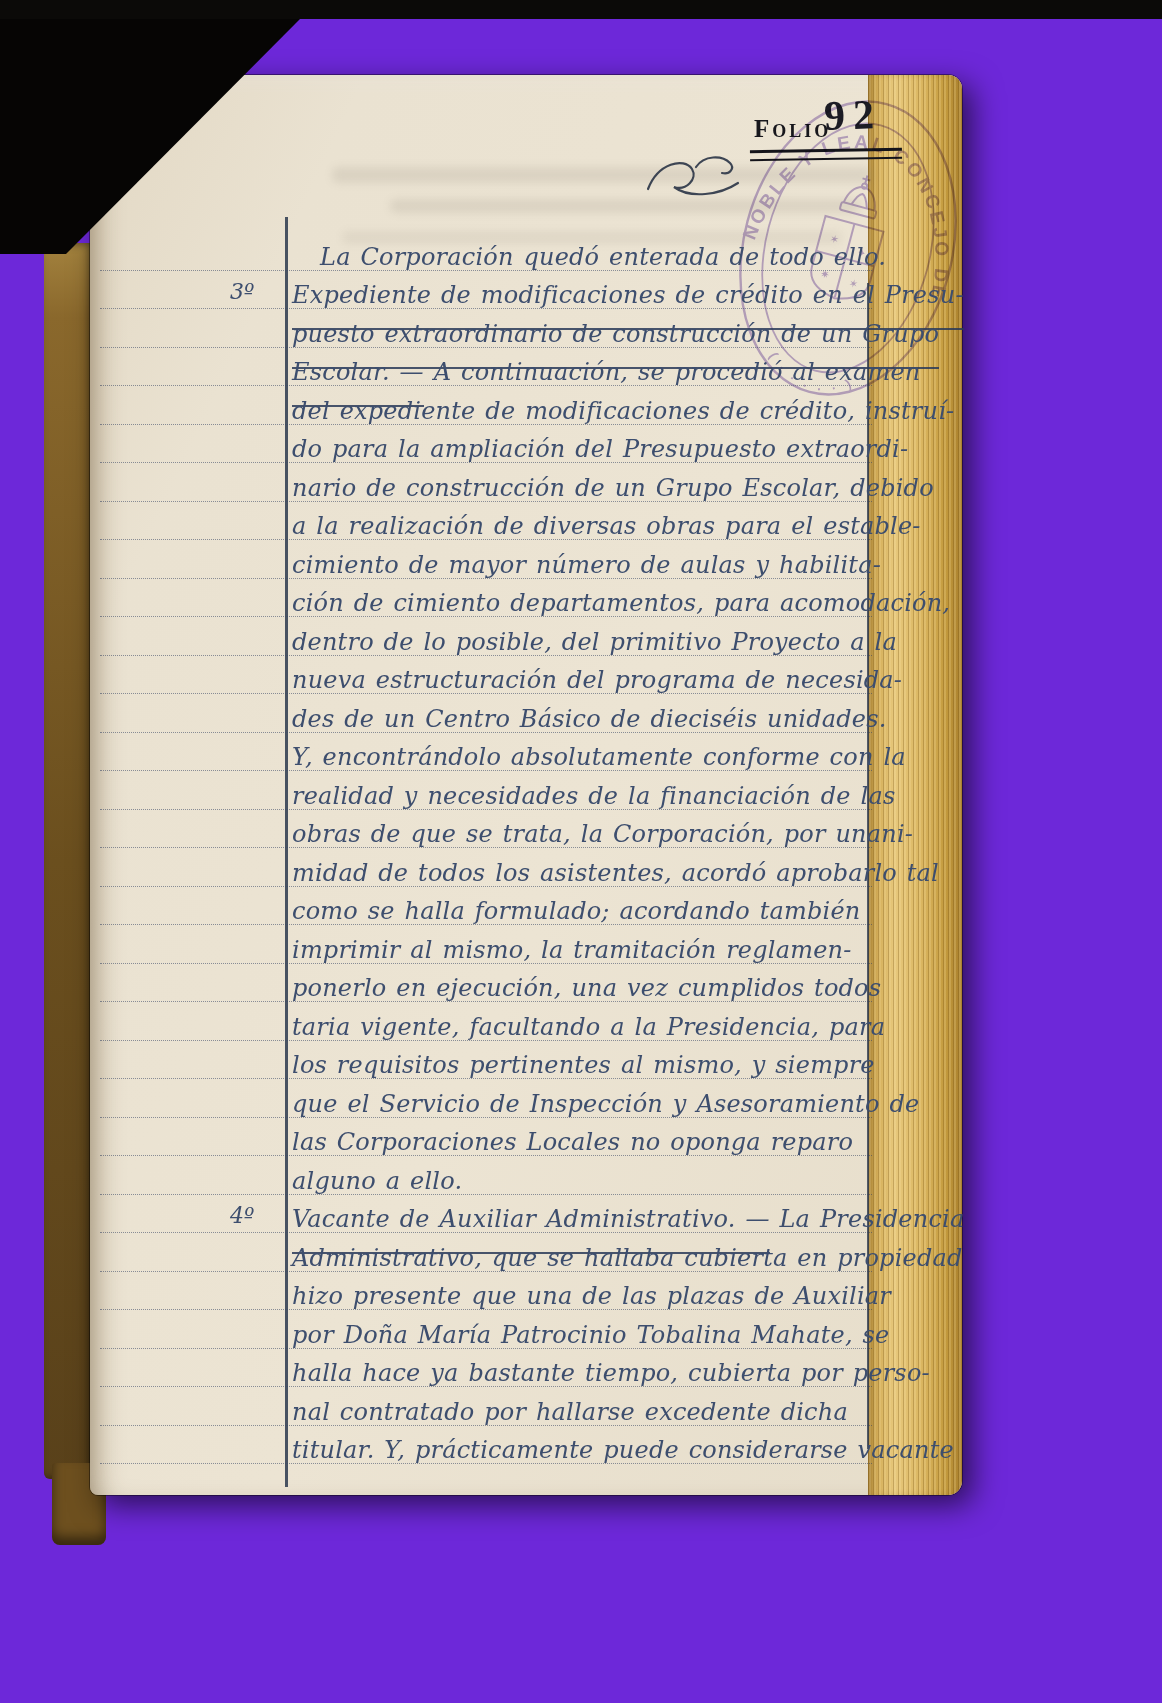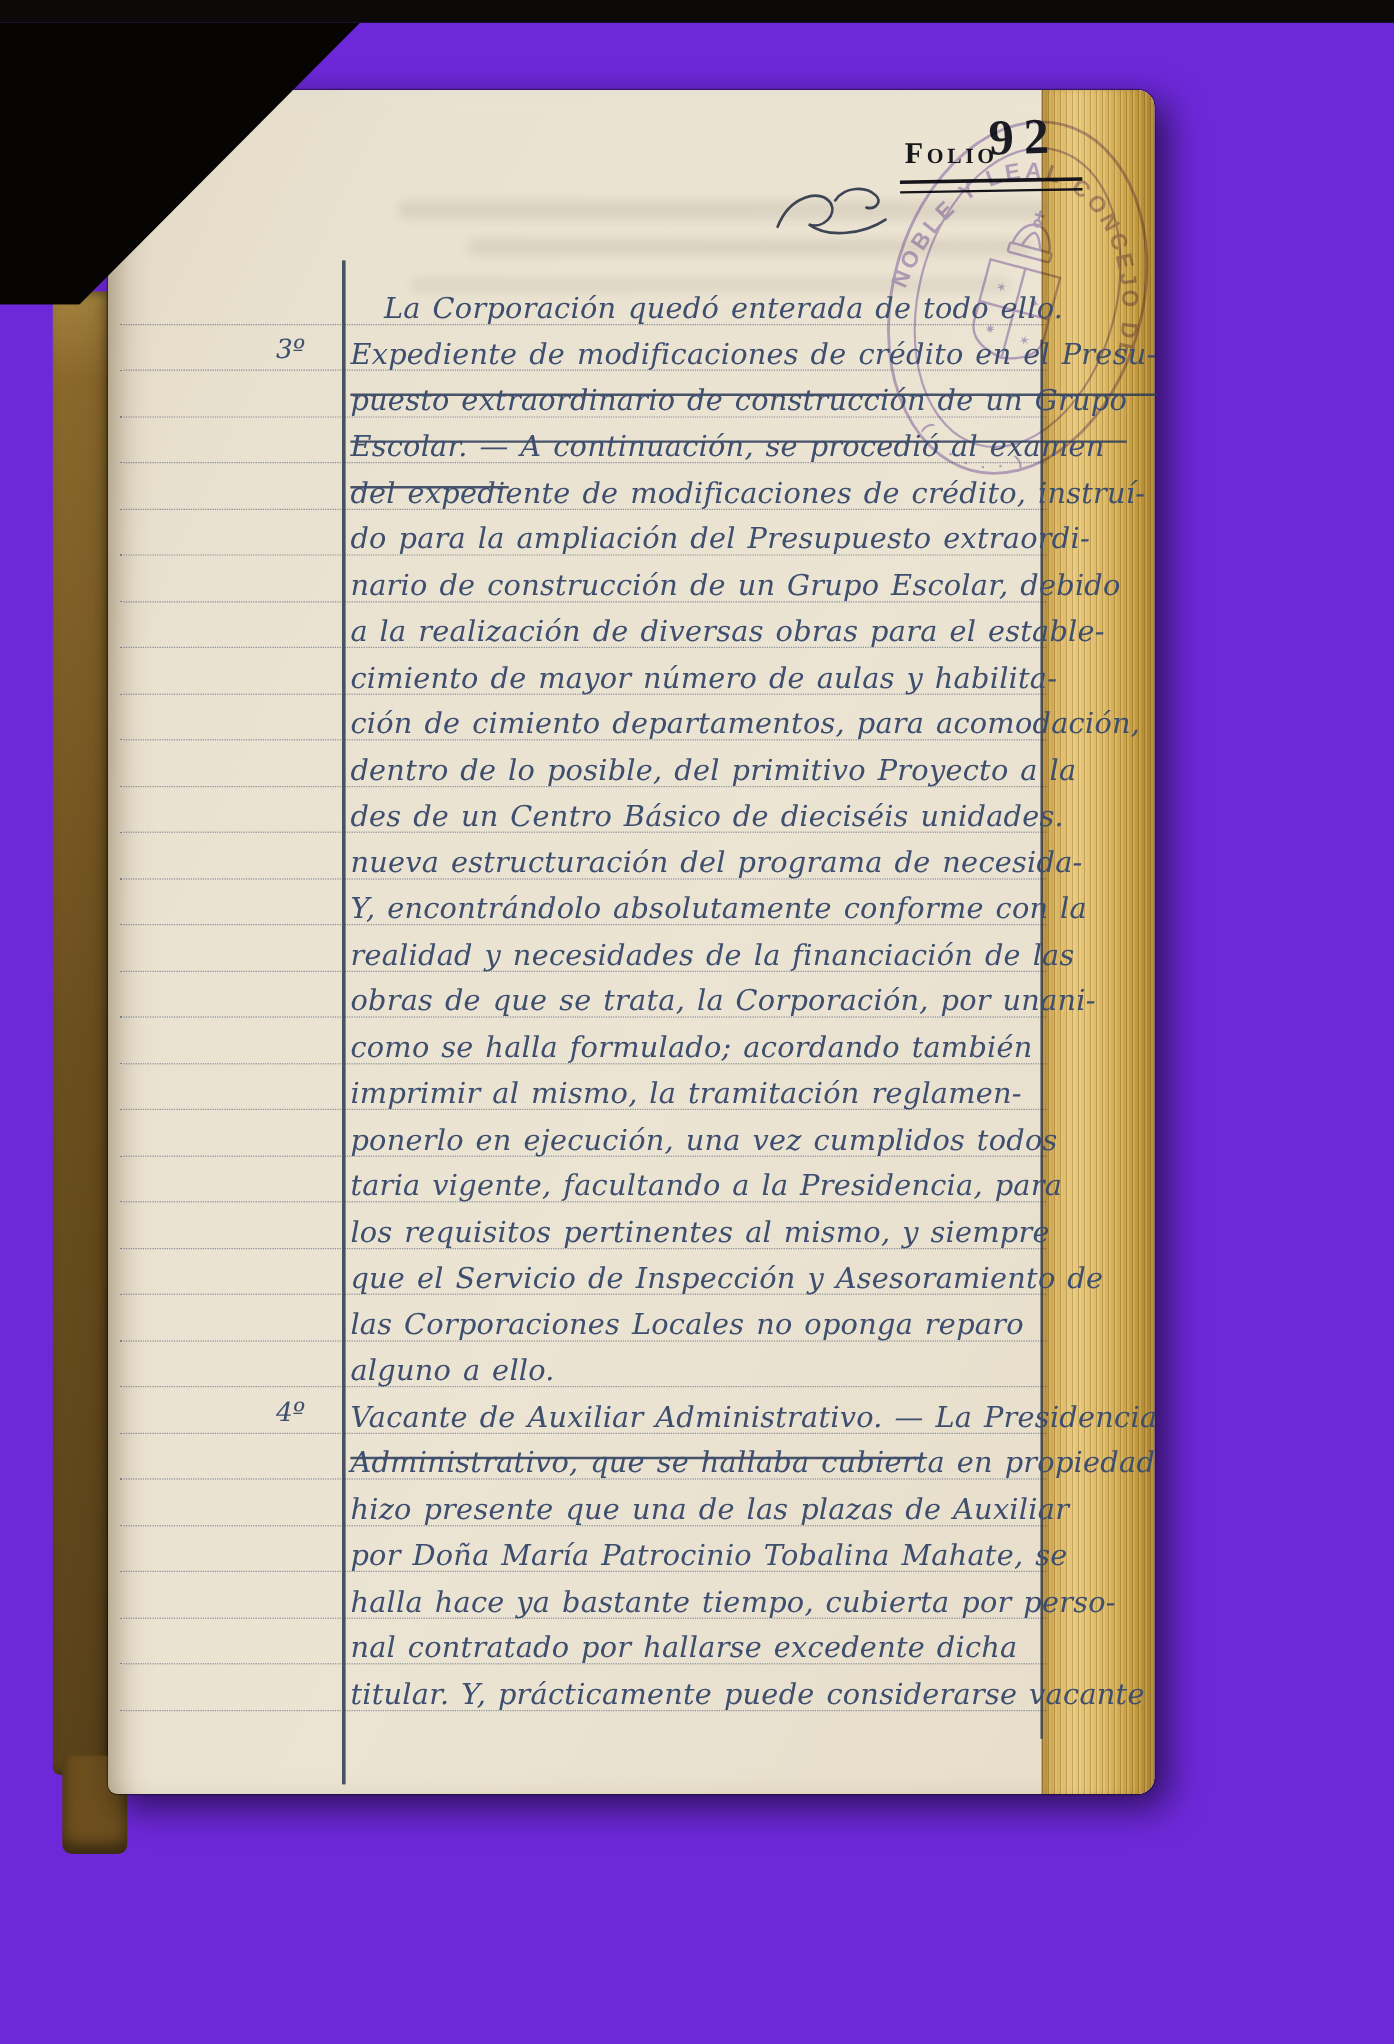--- a/index.html
+++ b/index.html
@@ -144,33 +144,36 @@
         <div class="ms-row">
           <span class="ms-text">cimiento de mayor número de aulas y habilita-</span>
         </div>
         <div class="ms-row">
           <span class="ms-text">ción de cimiento departamentos, para acomodación,</span>
         </div>
         <div class="ms-row">
           <span class="ms-text">dentro de lo posible, del primitivo Proyecto a la</span>
         </div>
         <div class="ms-row">
+          <span class="ms-text">nueva estructuración del programa de necesida-</span>
+        </div>
+        <div class="ms-row">
           <span class="ms-text">des de un Centro Básico de dieciséis unidades.</span>
         </div>
         <div class="ms-row">
-          <span class="ms-text">nueva estructuración del programa de necesida-</span>
-        </div>
-        <div class="ms-row">
           <span class="ms-text">Y, encontrándolo absolutamente conforme con la</span>
         </div>
         <div class="ms-row">
           <span class="ms-text">realidad y necesidades de la financiación de las</span>
         </div>
         <div class="ms-row">
           <span class="ms-text">obras de que se trata, la Corporación, por unani-</span>
+        </div>
+        <div class="ms-row">
+          <span class="ms-text">midad de todos los asistentes, acordó aprobarlo tal</span>
         </div>
         <div class="ms-row">
           <span class="ms-text">como se halla formulado; acordando también</span>
         </div>
         <div class="ms-row">
           <span class="ms-text">imprimir al mismo, la tramitación reglamen-</span>
         </div>
         <div class="ms-row">
           <span class="ms-text">ponerlo en ejecución, una vez cumplidos todos</span>
         </div>

